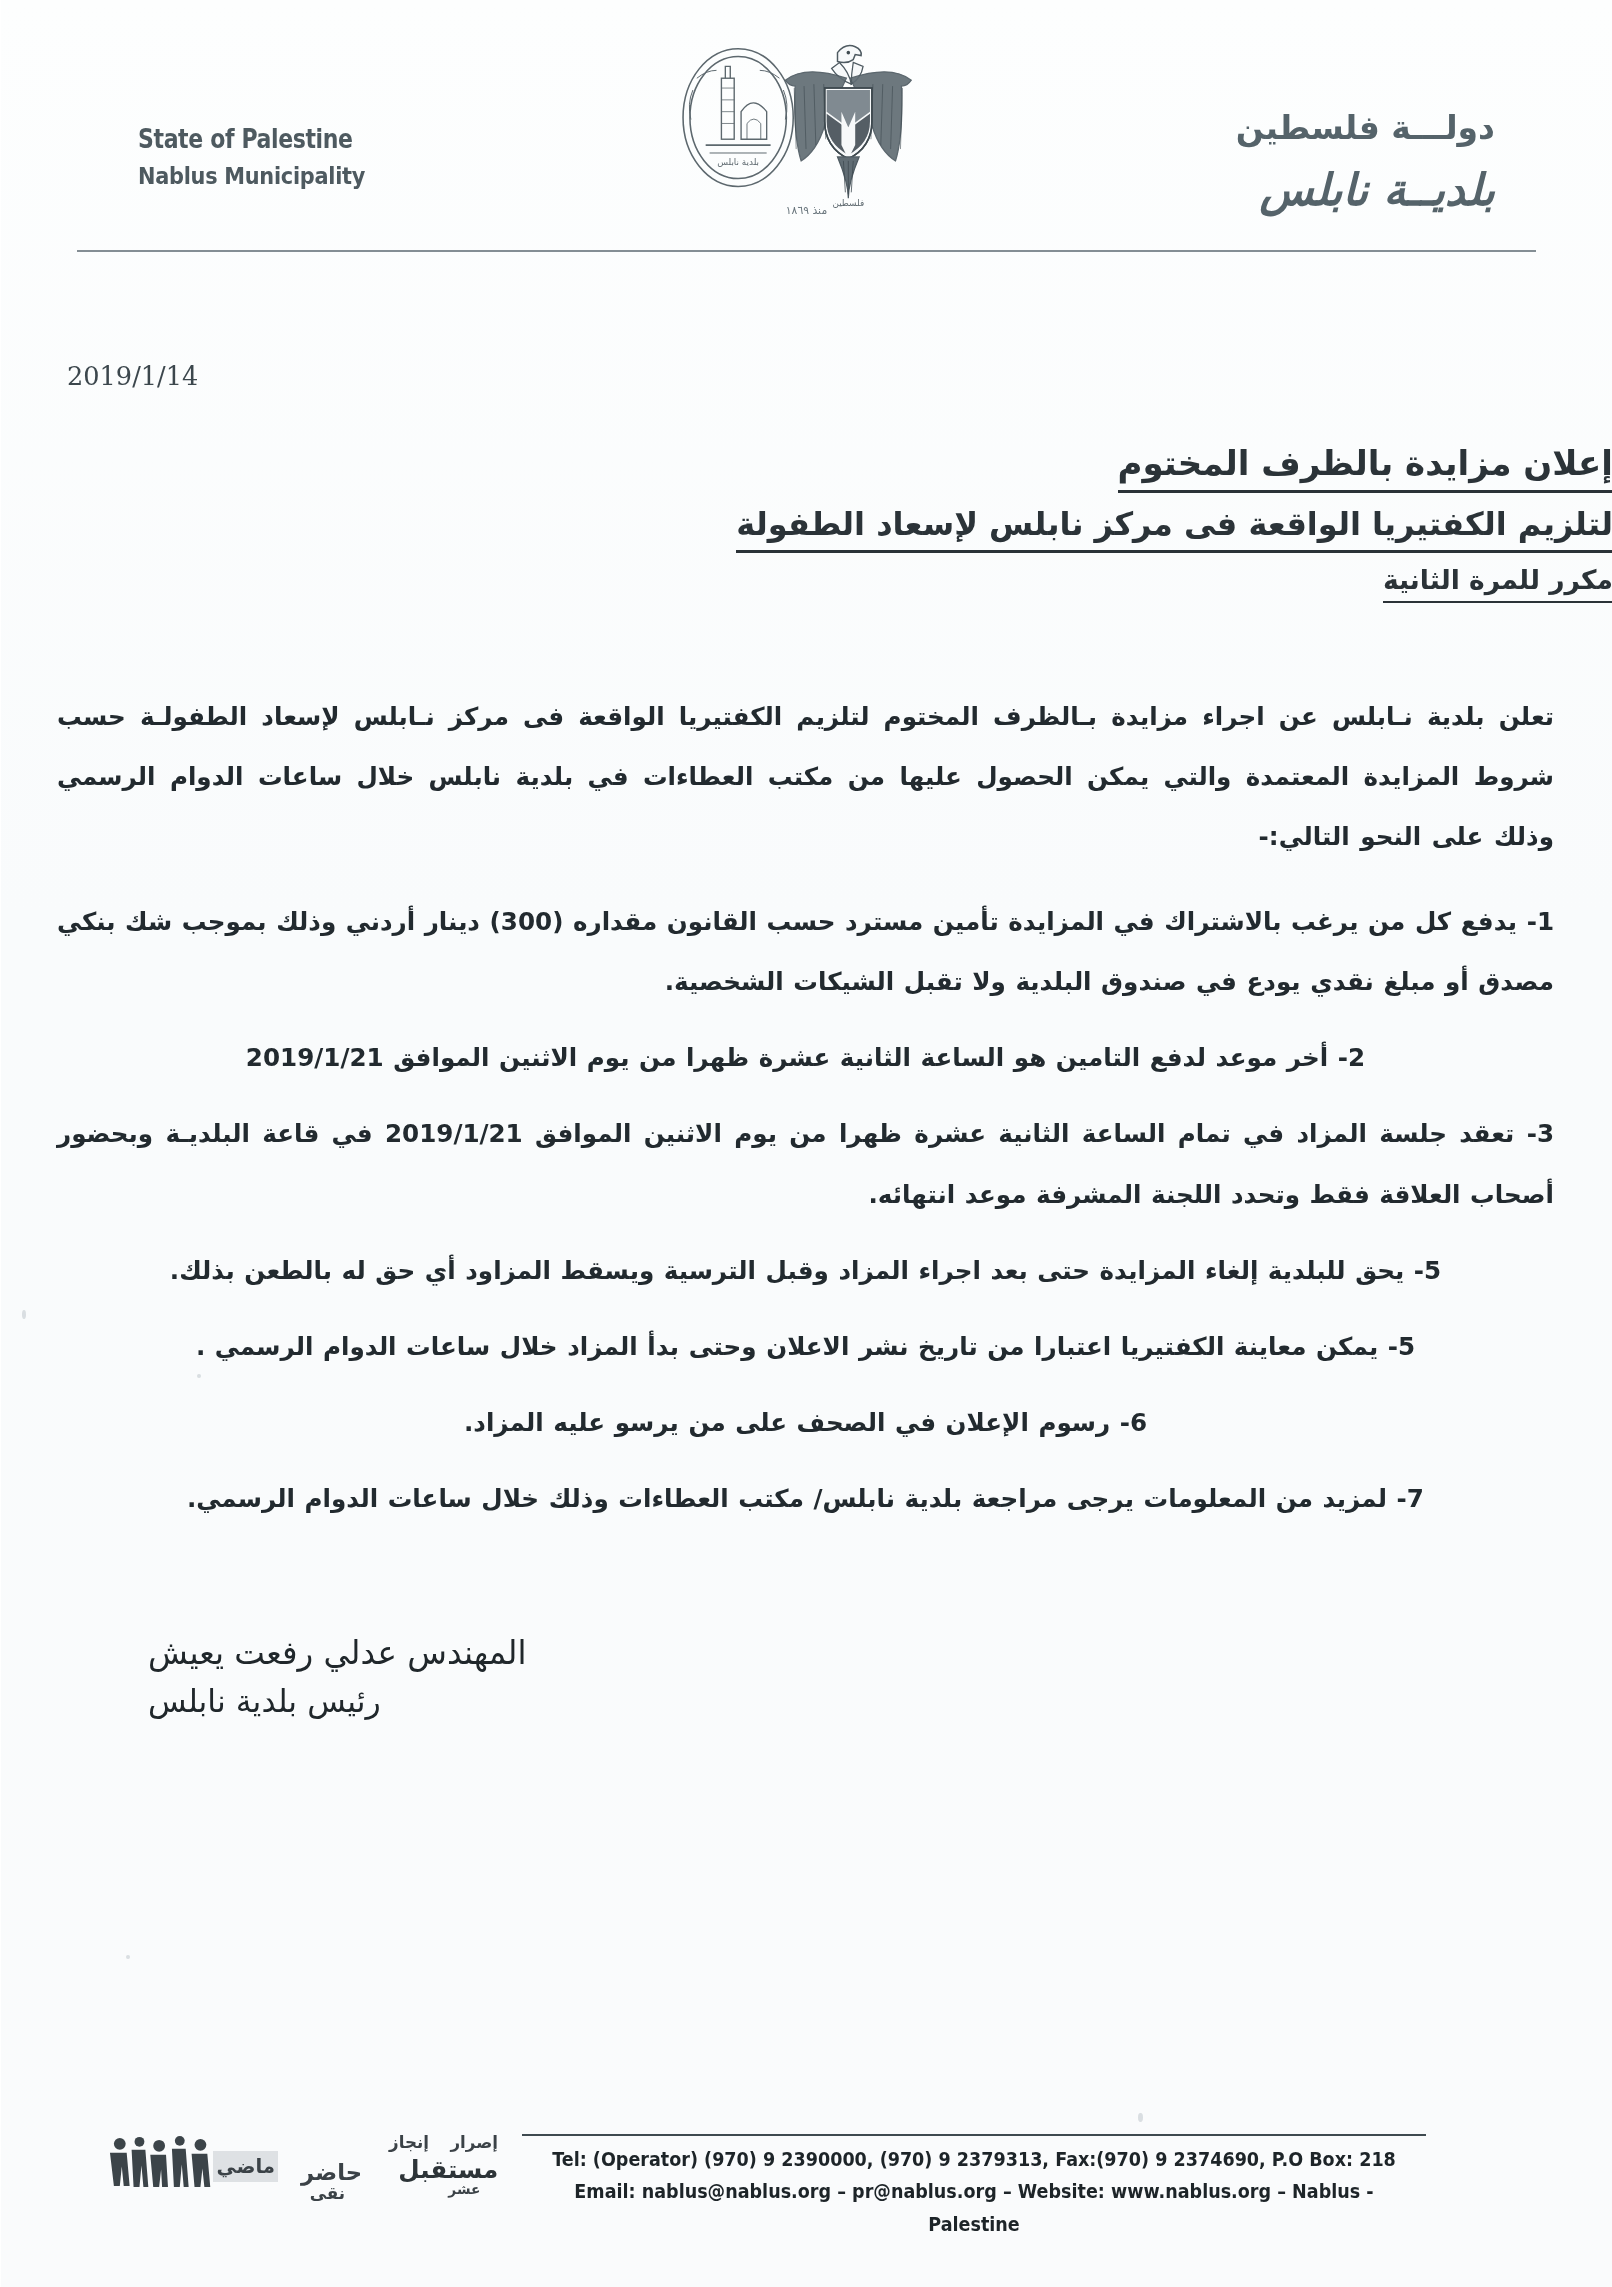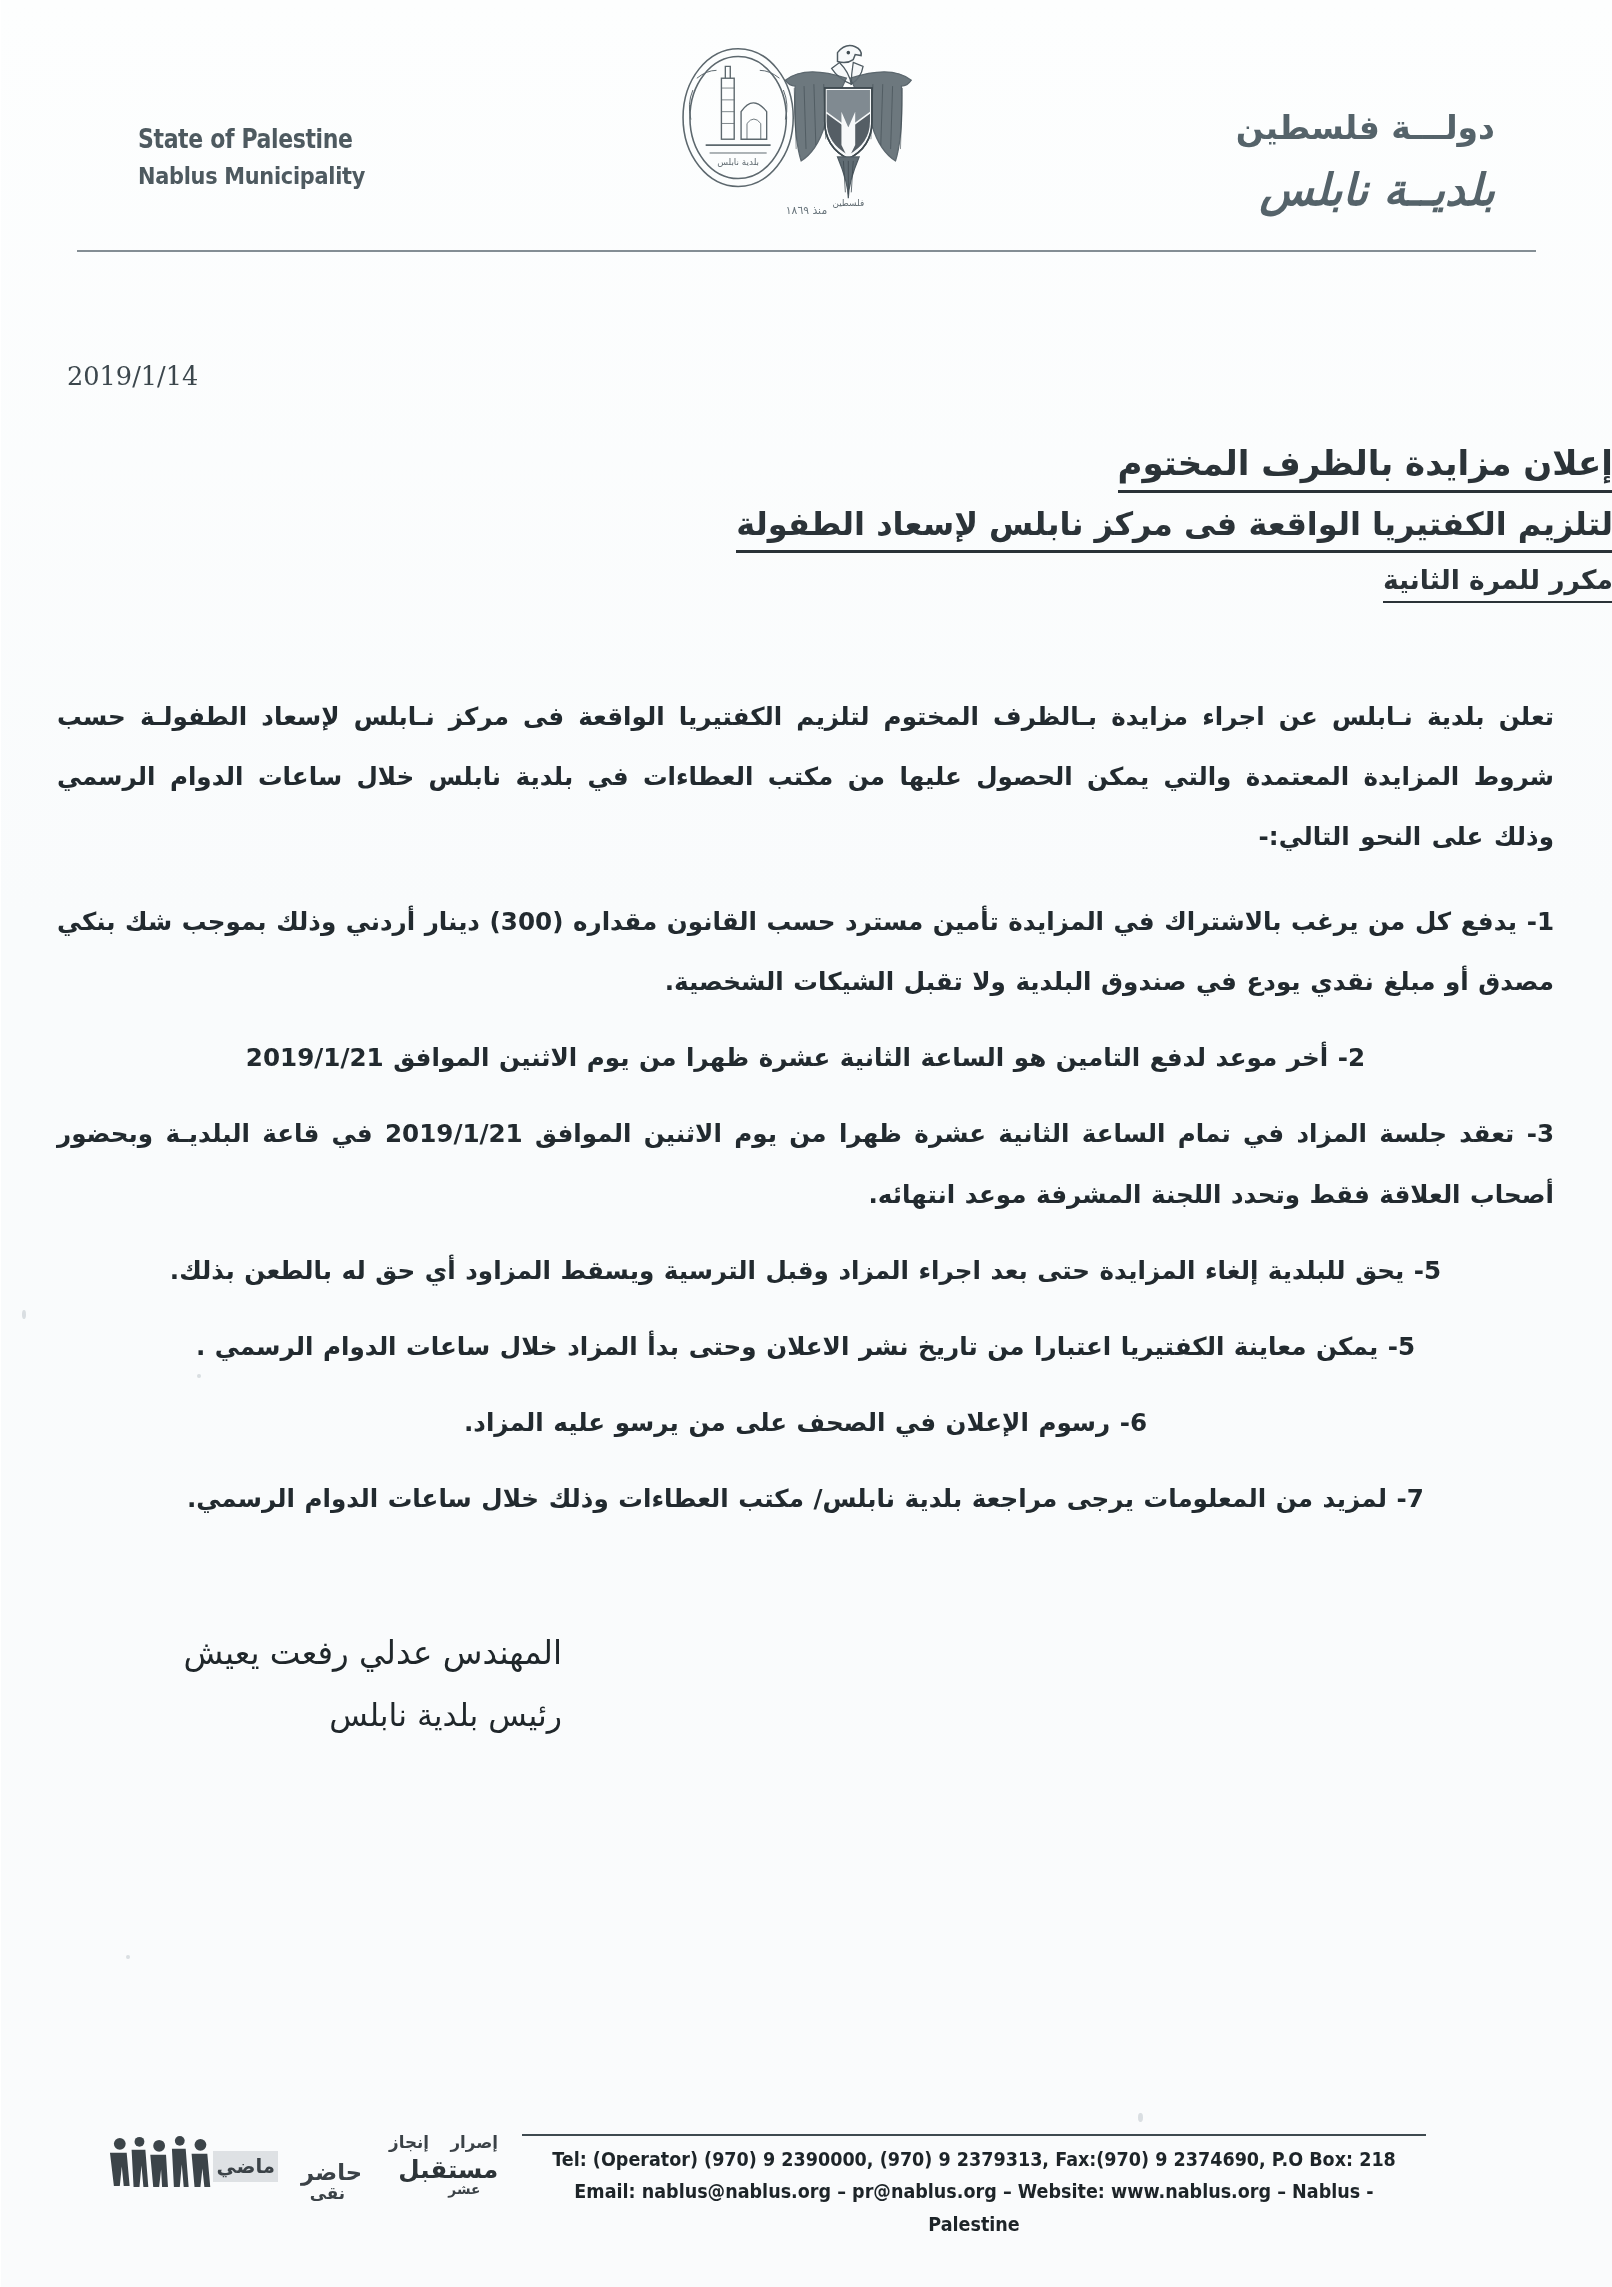--- a/index.html
+++ b/index.html
@@ -194,33 +194,33 @@
     word-spacing: 1px;
   }
   .items li.centerish { text-align-last: center; }
 
   
   .signature {
     position: absolute;
     top: 1630px;
     left: 148px;
     direction: rtl;
-    text-align: right;
+    text-align: left;
     color: #20272b;
     width: 414px;
   }
   .sig-name {
     font-size: 32.5px;
     line-height: 1.45;
     white-space: nowrap;
   }
   .sig-role {
     font-size: 31.5px;
     line-height: 1.45;
-    margin-top: 16px;
+    margin-top: 2px;
     white-space: nowrap;
   }
 
   
   .footer {
     position: absolute;
     bottom: 51px;
     left: 0;
     right: 0;
     height: 118px;

